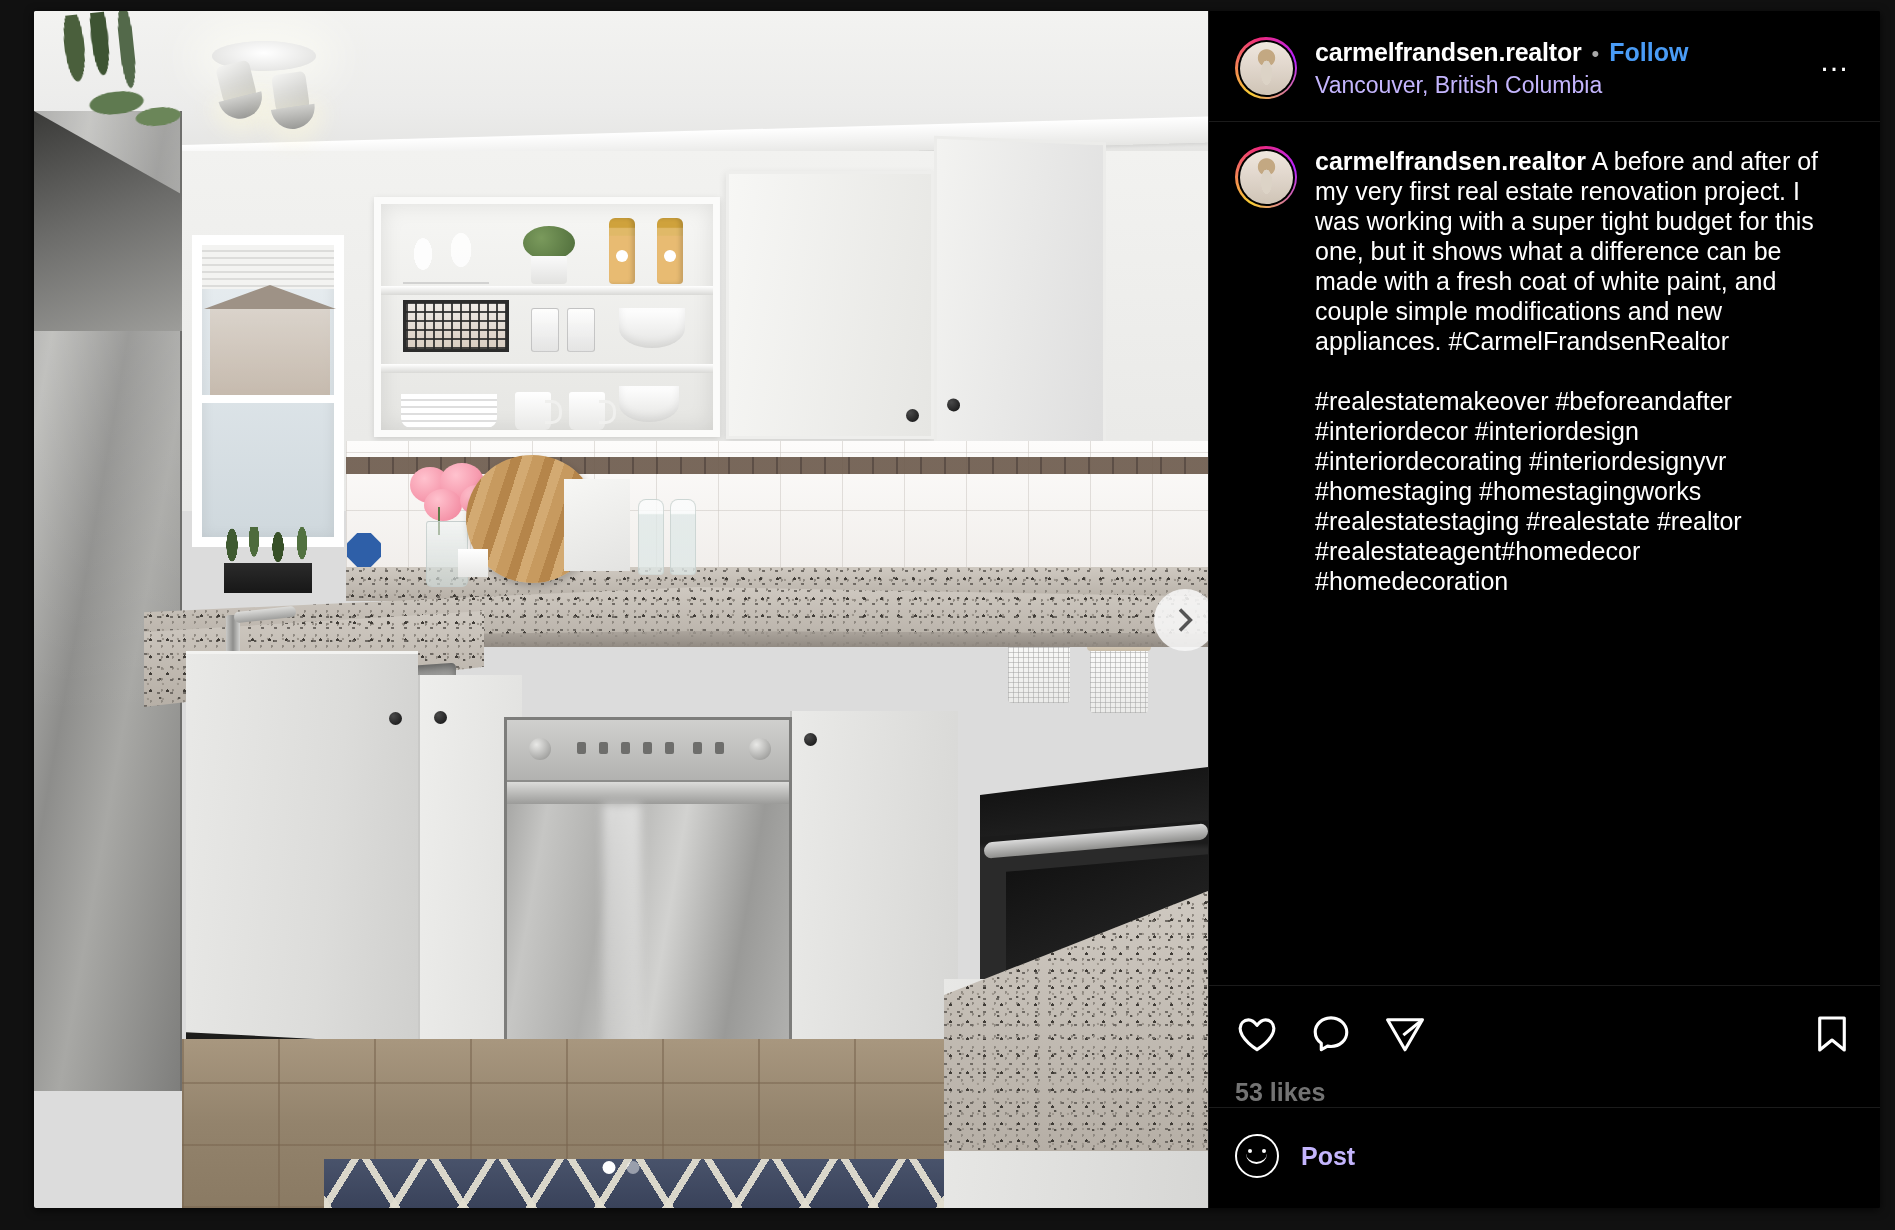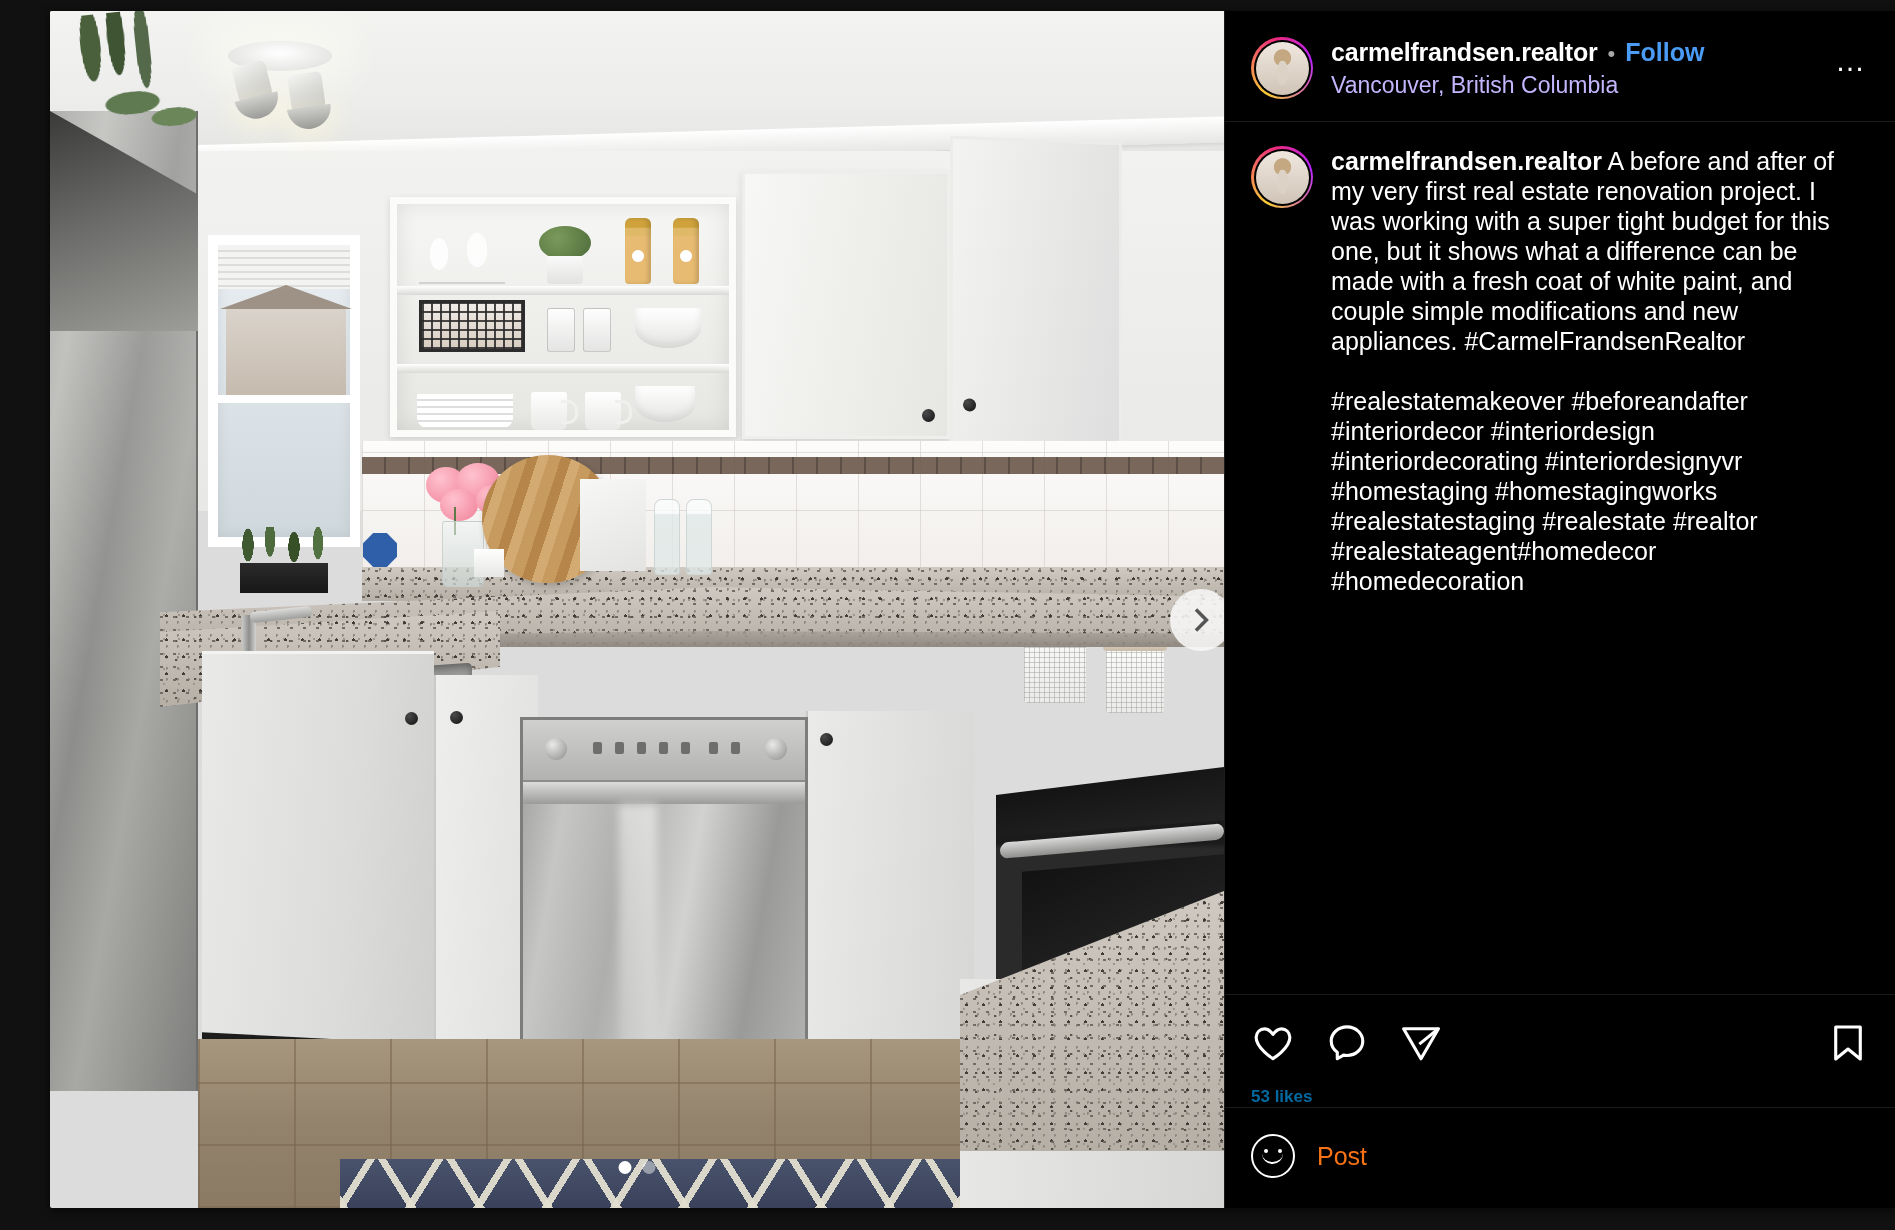--- a/index.html
+++ b/index.html
@@ -6,21 +6,21 @@
   html, body {
     width: 1895px; height: 1230px;
     background: #111111;
     font-family: "Liberation Sans", sans-serif;
     overflow: hidden;
   }
 
   
   #post-frame {
     position: absolute;
-    left: 50px; top: 11px;
+    left: 34px; top: 11px;
     width: 1846px; height: 1197px;
     background: #000000;
     display: flex;
     border-radius: 2px;
     overflow: hidden;
     box-shadow: 0 2px 10px rgba(0,0,0,.7);
   }
 
   
   #media-pane {
@@ -428,21 +428,21 @@
   .caption-text .cap-user { font-weight:bold; }
   .caption-body { white-space: pre-wrap; }
 
   .sp-actions {
     border-top:1px solid #1b1b1b;
     padding: 26px 26px 0 26px;
   }
   .action-row { display:flex; align-items:center; gap:30px; }
   .action-btn { cursor:pointer; display:block; }
   .spacer { flex:1; }
-  .likes { font-size:17px; font-weight:bold; color:#0369a1; margin-top:22px; }
+  .likes { font-size:25px; font-weight:bold; color:#737373; margin-top:22px; }
   .date { font-size:19px; color:#a8a8a8; margin-top:18px; letter-spacing:.4px; padding-bottom:26px; }
 
   .sp-comment {
     border-top:1px solid #1b1b1b;
     display:flex; align-items:center; gap:22px;
     padding: 26px 26px 30px 26px;
   }
   .emoji-btn {
     width:44px; height:44px; border-radius:50%; border:2.5px solid #fff;
     position:relative; flex:0 0 44px; cursor:pointer;
@@ -451,21 +451,21 @@
   .emoji-btn .eye.l { left:11px; } .emoji-btn .eye.r { right:11px; }
   .emoji-btn .smile {
     position:absolute; left:9px; top:16px; width:21px; height:12px;
     border-bottom:2.5px solid #fff; border-radius:0 0 14px 14px;
   }
   .comment-input {
     flex:1; background:transparent; border:none; outline:none;
     font-family:"Liberation Sans", sans-serif; font-size:25px; color:#fff;
   }
   .comment-input::placeholder { color:#a0a0a0; }
-  .post-btn { font-size:25px; font-weight:normal; color:#f97316; cursor:pointer; }
+  .post-btn { font-size:25px; font-weight:bold; color:#c4b5fd; cursor:pointer; }
 </style>
 </head>
 <body>
 
 <div id="post-frame">
 
   <div id="media-pane">
     <div id="kitchen-photo">
 
       <div class="ceiling"></div>

